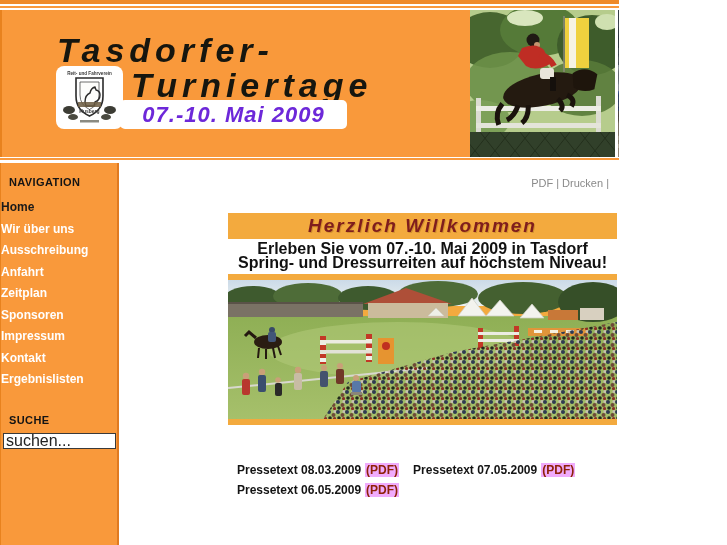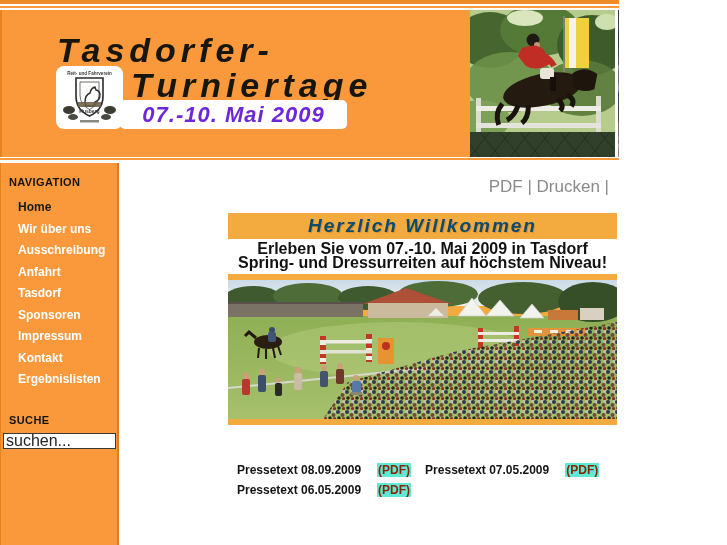--- a/index.html
+++ b/index.html
@@ -34,43 +34,43 @@
   .stripe-bot2 { height:2px; background:#F9993B; }
   .stripe-bot3 { height:3px; background:#fff; }
 
   
   .body-row { display:flex; height:382px; }
 
   .sidebar { width:119px; flex:0 0 auto; background:#F9993B; border-left:1px solid #E8821E;
              border-right:2px solid #E07A20; padding-top:13px; }
   .nav-header, .search-header { font-size:11px; font-weight:bold; color:#141414; letter-spacing:.4px; margin-left:8px; }
   .nav-list { list-style:none; margin-top:9px; }
-  .nav-list li { padding-left:17px; line-height:21.5px; font-size:12px; font-weight:bold; color:#ffffff; cursor:pointer; white-space:nowrap; }
+  .nav-list li { line-height:21.5px; font-size:12px; font-weight:bold; color:#ffffff; cursor:pointer; white-space:nowrap; }
   .nav-list li.active { color:#1a1a1a; }
   .search-header { display:block; margin-top:23px; }
   .search-input { display:block; width:113px; margin:7px 0 0 2px; height:16px; border:1px solid #3a3a3a;
                   font-size:16px; font-family:inherit; color:#222; padding:0 2px; background:#fff; }
 
   .main { flex:1 1 auto; position:relative; background:#fff; }
-  .toolbar { position:absolute; top:14px; right:10px; font-size:17px; color:#8a8a8a; }
+  .toolbar { position:absolute; top:14px; right:10px; font-size:11px; color:#8a8a8a; }
   .toolbar span { cursor:pointer; }
   .toolbar .sep { cursor:default; color:#8a8a8a; }
 
   .content { position:absolute; left:109px; top:50px; width:389px; }
   .welcome-banner { height:26px; background:#F3AA3E; display:flex; align-items:center; justify-content:center;
-                    color:#0c4a6e; font-size:19px; font-weight:bold; font-style:italic; letter-spacing:2px;
+                    color:#7f1d1d; font-size:19px; font-weight:bold; font-style:italic; letter-spacing:2px;
                     text-shadow:1px 1px 0 rgba(120,70,0,.25); white-space:nowrap; }
   .intro { margin-top:3px; text-align:center; font-size:16px; font-weight:bold; color:#111; line-height:13.5px; }
   .photo-frame { margin-top:5px; background:#F3AA3E; padding:6px 0; }
   .photo-frame svg { display:block; width:389px; height:139px; }
 
   .press { margin-top:35px; margin-left:9px; font-size:12px; font-weight:bold; color:#141414; }
   .press-row { display:flex; gap:14px; line-height:20px; }
   .press-item { cursor:pointer; white-space:nowrap; }
-  .pdf-badge { background:#5eead4; color:#8E2208; padding:0 1px; margin-left:16px; }
+  .pdf-badge { background:#f0abfc; color:#8E2208; padding:0 1px; margin-left:4px; }
 </style>
 </head>
 <body>
 
 <div class="page">
 
   <div class="stripe-top1"></div>
   <div class="stripe-top2"></div>
   <div class="stripe-top3"></div>
   <div class="stripe-top4"></div>
@@ -197,21 +197,21 @@
   <div class="stripe-bot3"></div>
 
   <div class="body-row">
     <div class="sidebar">
       <div class="nav-header">NAVIGATION</div>
       <ul class="nav-list">
         <li class="active">Home</li>
         <li>Wir über uns</li>
         <li>Ausschreibung</li>
         <li>Anfahrt</li>
-        <li>Tasdorf</li>
+        <li>Zeitplan</li>
         <li>Sponsoren</li>
         <li>Impressum</li>
         <li>Kontakt</li>
         <li>Ergebnislisten</li>
       </ul>
       <span class="search-header">SUCHE</span>
       <input class="search-input" type="text" value="suchen..." style="">
     </div>
 
     <div class="main">
@@ -315,21 +315,21 @@
                 <rect x="108" y="89" width="8" height="15" rx="2" fill="#703828"></rect>
               <circle cx="128" cy="98" r="3" fill="#C9A078"></circle>
                 <rect x="124" y="101" width="9" height="12" rx="2" fill="#5878A8"></rect>
               <rect x="123" y="112" width="11" height="3" fill="#8a8578"></rect>
             </g>
           </svg>
         </div>
 
         <div class="press">
           <div class="press-row">
-            <span class="press-item"><span>Pressetext 08.09.2009</span><span class="pdf-badge">(PDF)</span></span>
+            <span class="press-item"><span>Pressetext 08.03.2009</span><span class="pdf-badge">(PDF)</span></span>
             <span class="press-item"><span>Pressetext 07.05.2009</span><span class="pdf-badge">(PDF)</span></span>
           </div>
           <div class="press-row">
             <span class="press-item"><span>Pressetext 06.05.2009</span><span class="pdf-badge">(PDF)</span></span>
           </div>
         </div>
       </div>
     </div>
   </div>
 </div>

